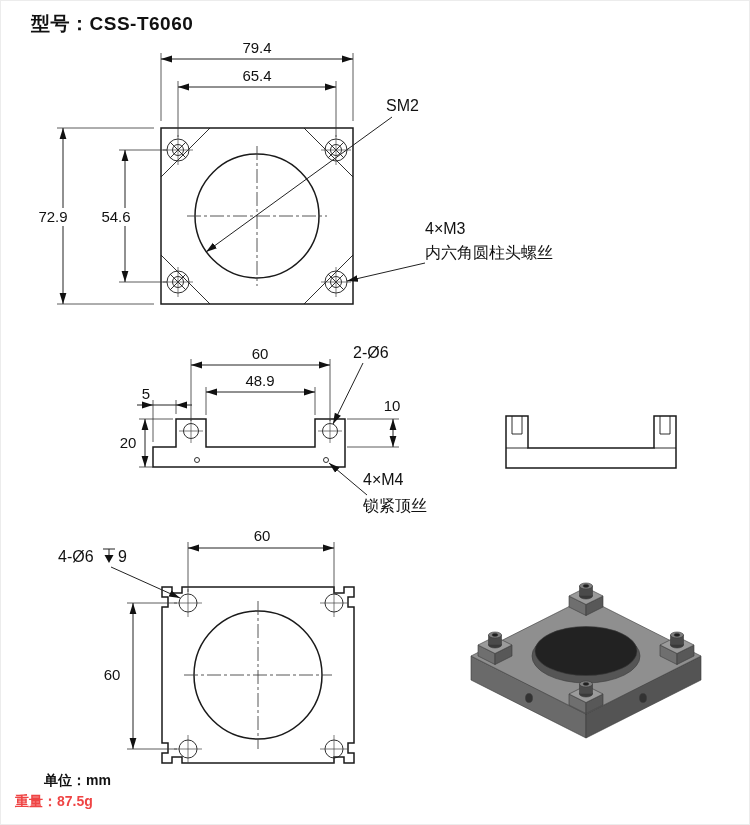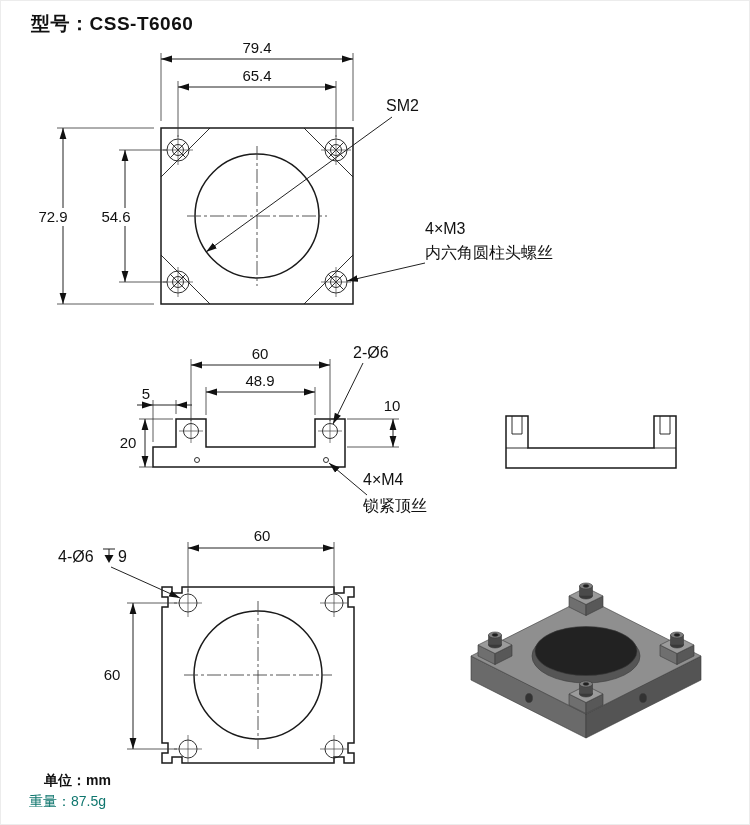--- a/index.html
+++ b/index.html
@@ -1,21 +1,21 @@
 <!DOCTYPE html>
 <html><head>
 <meta charset="utf-8">
 <style>
   html,body {margin:0; padding:0; background:#fff;}
   .page {position:relative; width:750px; height:825px; background:#fff;
          font-family:"Liberation Sans", sans-serif; overflow:hidden;
          border:1px solid #ececec; box-sizing:border-box;text-align:right;}
   .title {position:absolute; left:30px; top:10px; font-size:19px; font-weight:bold; color:#111; letter-spacing:0.5px;}
   .footer-unit  {position:absolute; left:28px; top:771px; font-size:14px; font-weight:bold; color:#111;margin-left:15px;}
-  .footer-weight{position:absolute; left:28px; top:792px; font-size:14px; font-weight:normal; color:#0f766e;}
+  .footer-weight{position:absolute; left:14px; top:792px; font-size:14px; font-weight:bold; color:#ef4444;}
   svg.draw {position:absolute; left:0; top:0;}
 
   .ol  {fill:none; stroke:#1a1a1a; stroke-width:1.5;}
   .olw {fill:#fff;  stroke:#1a1a1a; stroke-width:1.5;}
   .thin{fill:none; stroke:#1a1a1a; stroke-width:0.9;}
   .ext {stroke:#333; stroke-width:0.8; fill:none;}
   .dim {stroke:#222; stroke-width:1; fill:none;}
   .ldr {stroke:#222; stroke-width:1; fill:none;}
   .cl  {stroke:#444; stroke-width:0.9; fill:none; stroke-dasharray:14 3 3 3;}
   .clt {stroke:#444; stroke-width:0.7; fill:none;}

